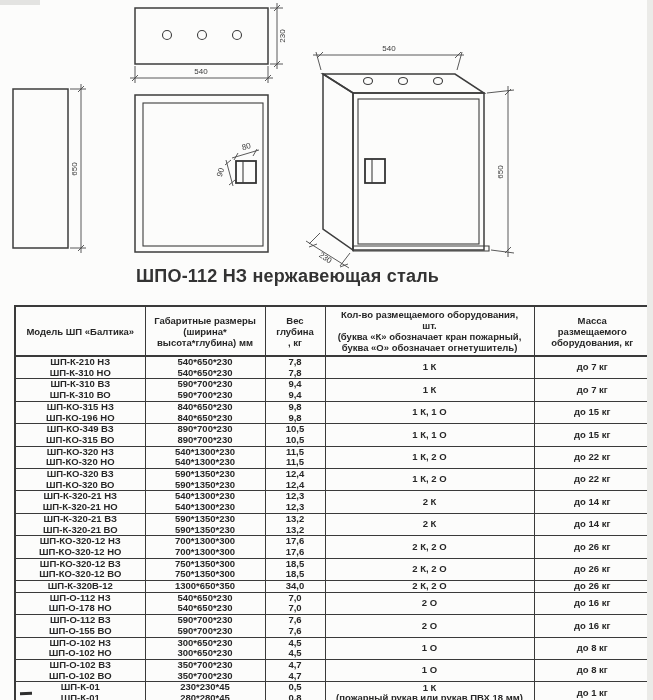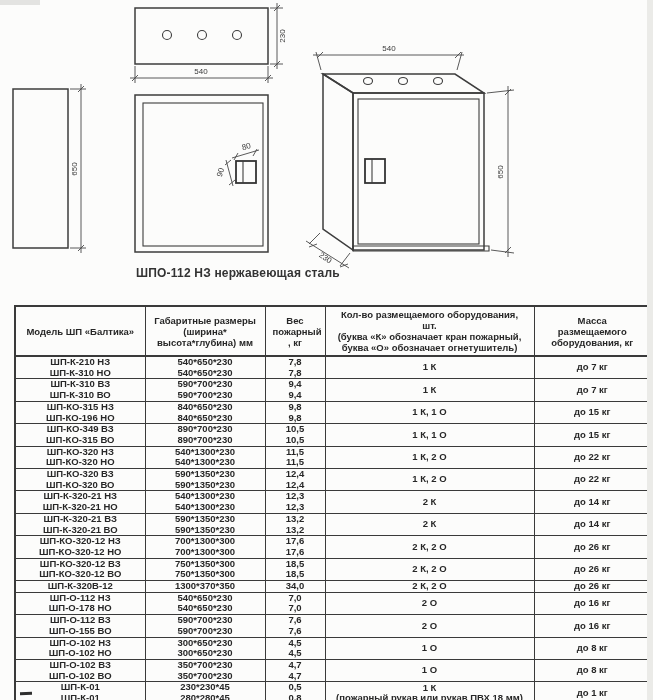--- a/index.html
+++ b/index.html
@@ -11,21 +11,21 @@
   }
   .sheet{position:absolute;inset:0;}
   
   .scan-edge-right{position:absolute;right:0;top:0;width:6px;height:100%;background:#ebebe8;}
   .scan-smudge-topleft{position:absolute;left:0;top:0;width:40px;height:5px;background:#d9d9d6;opacity:.7;}
   .scan-dash{position:absolute;left:20px;top:692px;width:12px;height:3px;background:#2e2e2e;transform:rotate(-2deg);}
 
   .drawing-svg{position:absolute;left:0;top:0;}
   .caption{
     position:absolute;left:136px;top:266px;
-    font-size:12px;font-weight:700;color:#333;letter-spacing:.2px;
+    font-size:18px;font-weight:700;color:#333;letter-spacing:.2px;
     white-space:nowrap;
   }
 
   .spec-table-wrap{position:absolute;left:14px;top:305px;}
   table.spec{
     border-collapse:collapse;table-layout:fixed;width:636px;
     border:2px solid #3a3a3a;
     font-size:9.5px;color:#272727;font-weight:600;
   }
   table.spec th{
@@ -152,21 +152,21 @@
           <col class="col-eq">
           <col class="col-mass">
       </colgroup>
       <thead>
         <tr>
           <th>Модель ШП «Балтика»</th>
           <th>Габаритные размеры
 (ширина*
 высота*глубина) мм</th>
           <th>Вес
-пожарный
+глубина
 , кг</th>
           <th>Кол-во размещаемого оборудования, шт.
 (буква «К» обозначает кран пожарный,
 буква «О» обозначает огнетушитель)</th>
           <th>Масса
 размещаемого
 оборудования, кг</th>
         </tr>
       </thead>
       <tbody>
@@ -305,21 +305,21 @@
             </td>
             <td rowspan="2">до 26 кг</td>
           </tr>
           <tr class="group-next">
             <td>ШП-КО-320-12 ВО</td>
             <td>750*1350*300</td>
             <td>18,5</td>
           </tr>
           <tr class="group-start">
             <td>ШП-К-320В-12</td>
-            <td>1300*370*350</td>
+            <td>1300*650*350</td>
             <td>34,0</td>
             <td rowspan="1" class="eq">
               <div>2 К, 2 О</div>
             </td>
             <td rowspan="1">до 26 кг</td>
           </tr>
           <tr class="group-start">
             <td>ШП-О-112 НЗ</td>
             <td>540*650*230</td>
             <td>7,0</td>

